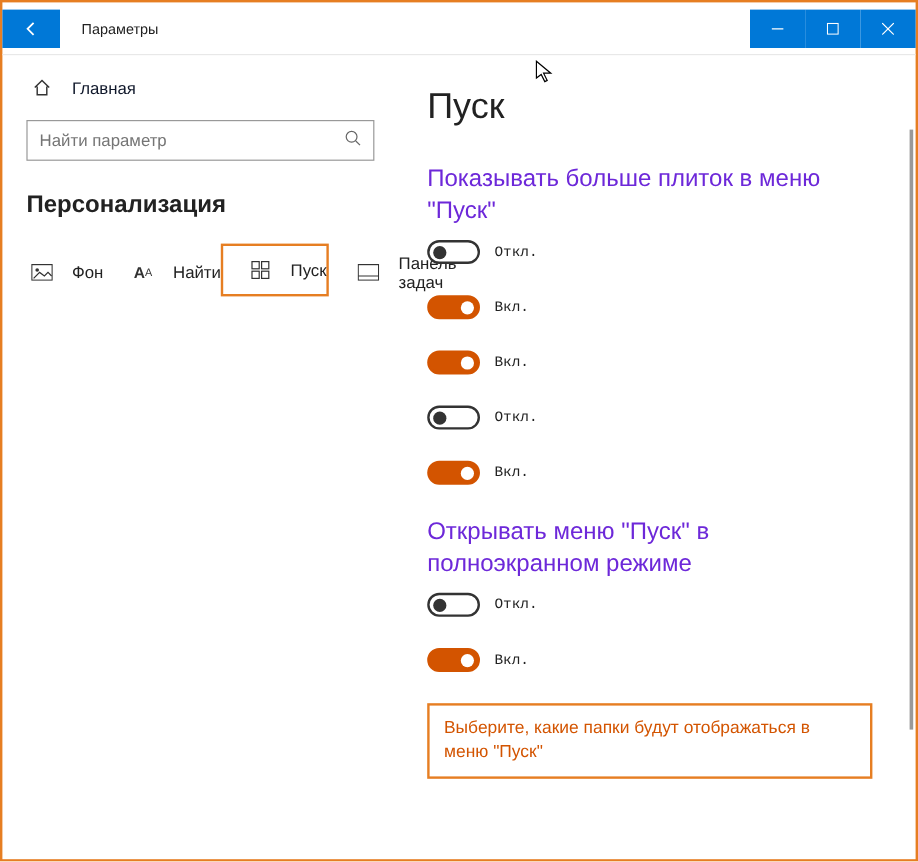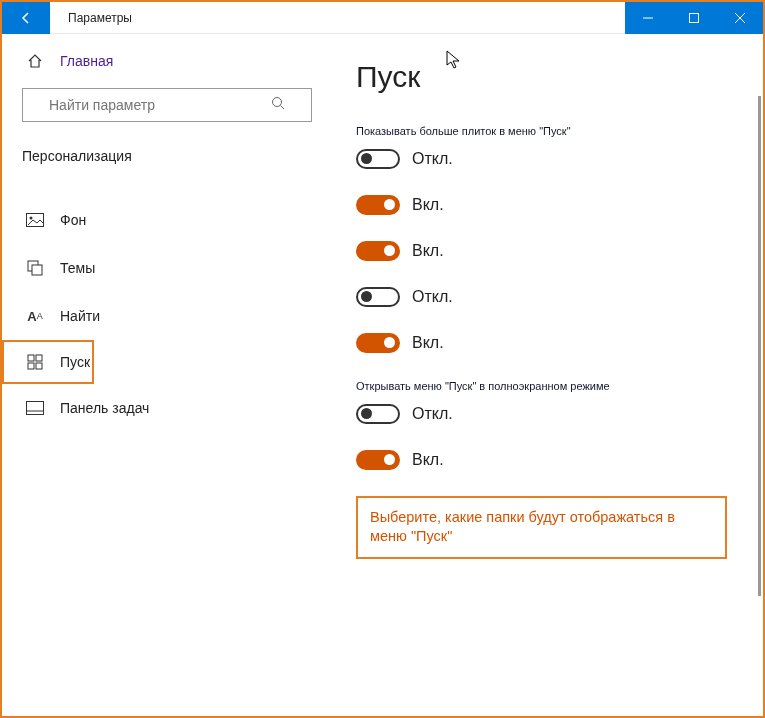--- a/index.html
+++ b/index.html
@@ -3,21 +3,21 @@
 <meta charset="utf-8">
 <style>
   * { box-sizing: border-box; margin: 0; padding: 0; }
   body { font-family: "Segoe UI", Tahoma, sans-serif; background: #fff; }
   .window {
     width: 765px; height: 718px; border: 2px solid #e67e22;
     position: relative; display: flex; flex-direction: column;
     background: #fff;
   }
   .titlebar {
-    height: 32px; display: flex; align-items: center;
+    height: 44px; display: flex; align-items: center;
     border-bottom: 1px solid #e8e8e8;
   }
   .back-btn {
     width: 48px; height: 32px; background: #0078d7;
     display: flex; align-items: center; justify-content: center;
     color: #fff;
   }
   .title-text { font-size: 12px; color: #222; margin-left: 18px; }
   .window-controls { margin-left: auto; display: flex; }
   .wc-btn {
@@ -25,71 +25,71 @@
     align-items: center; justify-content: center; color: #fff;
   }
   .wc-min, .wc-max, .wc-close { background: #0078d7; }
   .body { flex: 1; display: flex; overflow: hidden; }
   .sidebar {
     width: 330px; padding: 18px 20px 0 20px;
     display: flex; flex-direction: column;
   }
   .home-row {
     display: flex; align-items: center; gap: 16px;
-    font-size: 14px; color: #4c1d95; margin-bottom: 18px;
+    font-size: 14px; color: #0f172a; margin-bottom: 18px;
     padding-left: 4px;
   }
   .search-box {
     height: 34px; border: 1px solid #999;
-    display: flex; align-items: center; padding: 0 26px;
+    display: flex; align-items: center; padding: 0 10px;
     margin-bottom: 26px;
   }
   .search-box input {
     flex: 1; border: none; outline: none; font-size: 14px;
     background: transparent; color: #666;
   }
   .section-header {
-    font-size: 14px; font-weight: 400; color: #222;
-    margin-bottom: 32px;
-  }
-  .nav { display: flex; flex-direction: column; gap: 0; margin-left: -20px; }
+    font-size: 20px; font-weight: 700; color: #222;
+    margin-bottom: 20px;
+  }
+  .nav { display: flex; gap: 0; margin-left: -20px; }
   .nav-item {
     display: flex; align-items: center; gap: 16px;
     height: 48px; padding-left: 24px; font-size: 14px;
     color: #222; cursor: pointer;
   }
   .nav-item.selected { border: 2px solid #e67e22; width: 92px; padding-left: 22px; height: 44px; }
   .nav-icon { width: 18px; height: 18px; display: inline-flex; align-items: center; justify-content: center; }
   .content {
     flex: 1; padding: 26px 36px 20px 24px;
     overflow-y: auto; position: relative;
   }
   .scrollbar {
     position: absolute; right: 2px; top: 62px; width: 3px;
     height: 500px; background: #999;
   }
   .page-title { font-size: 30px; font-weight: 300; color: #222; margin-bottom: 30px; }
   .setting { margin-bottom: 26px; }
-  .setting-label { font-size: 11px; color: #0f172a; margin-bottom: 10px; line-height: 1.35; }
+  .setting-label { font-size: 20px; color: #6d28d9; margin-bottom: 10px; line-height: 1.35; }
   .toggle-row { display: flex; align-items: center; gap: 12px; }
   .toggle {
     width: 44px; height: 20px; border-radius: 10px;
     position: relative; cursor: pointer;
   }
   .toggle.off { border: 2px solid #333; background: #fff; }
   .toggle.off .knob {
     width: 11px; height: 11px; border-radius: 50%;
     background: #333; position: absolute; left: 3px; top: 2.5px;
   }
   .toggle.on { background: #d35400; border: 2px solid #d35400; }
   .toggle.on .knob {
     width: 11px; height: 11px; border-radius: 50%;
     background: #fff; position: absolute; right: 3px; top: 2.5px;
   }
-  .toggle-state { font-size: 16px; color: #222; }
+  .toggle-state { font-size: 12px; color: #222; font-family: Liberation Mono, monospace; }
   .link-box {
     border: 2px solid #e67e22; padding: 10px 12px;
     font-size: 14.5px; color: #d35400; line-height: 1.35;
     cursor: pointer;
   }
   .cursor-arrow {
     position: absolute; left: 444px; top: 48px;
     pointer-events: none;
   }
 </style>
@@ -154,29 +154,20 @@
             <svg width="18" height="14" viewBox="0 0 18 14">
                 <rect x="0.5" y="0.5" width="17" height="13" stroke="#333" fill="none"></rect>
                 <circle cx="5" cy="5" r="1.5" fill="#333"></circle>
                 <path d="M2 12 L7 7 L11 10 L14 7 L17 10" stroke="#333" fill="none"></path>
               </svg>
           </span>
           <span>Фон</span>
         </div>
         <div class="nav-item">
           <span class="nav-icon">
-            <svg width="16" height="16" viewBox="0 0 16 16">
-                <rect x="1" y="1" width="10" height="10" stroke="#333" fill="none"></rect>
-                <rect x="5" y="5" width="10" height="10" stroke="#333" fill="#fff"></rect>
-              </svg>
-          </span>
-          <span>Темы</span>
-        </div>
-        <div class="nav-item">
-          <span class="nav-icon">
             <span style="font-size:13px;font-weight:600;color:#333;">A</span>
               <span style="font-size:9px;color:#333;">A</span>
           </span>
           <span>Найти</span>
         </div>
         <div class="nav-item selected">
           <span class="nav-icon">
             <svg width="16" height="16" viewBox="0 0 16 16">
                 <rect x="1" y="1" width="6" height="6" stroke="#333" fill="none"></rect>
                 <rect x="9" y="1" width="6" height="6" stroke="#333" fill="none"></rect>

